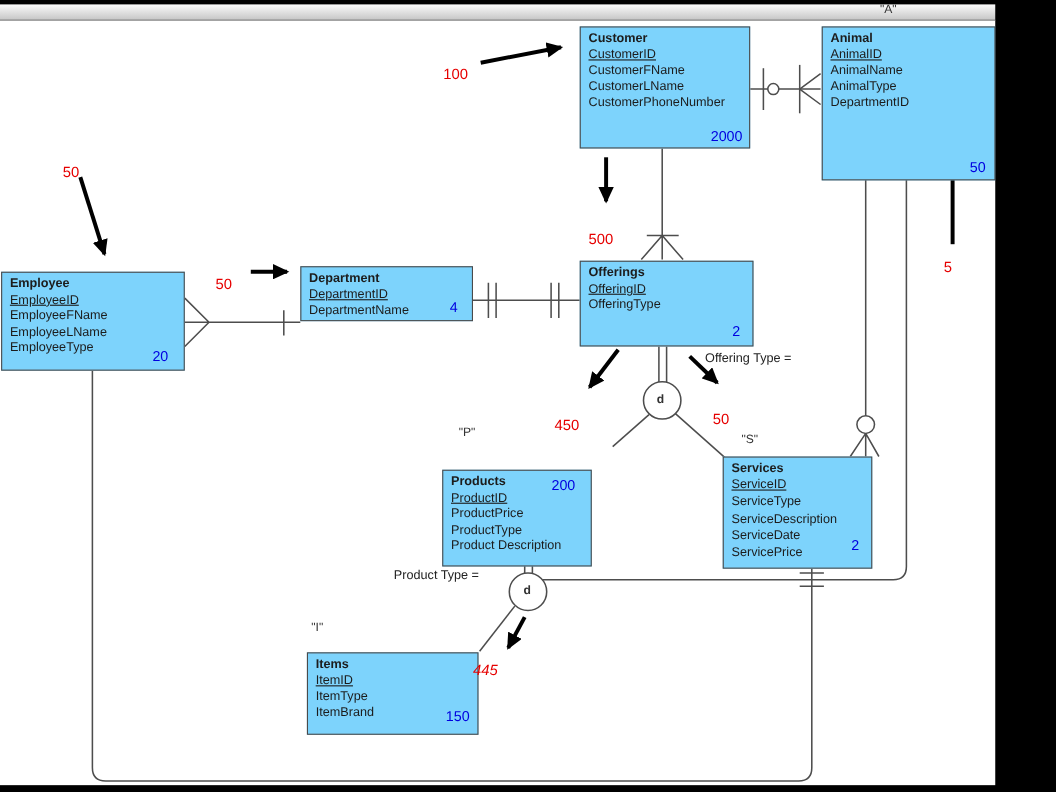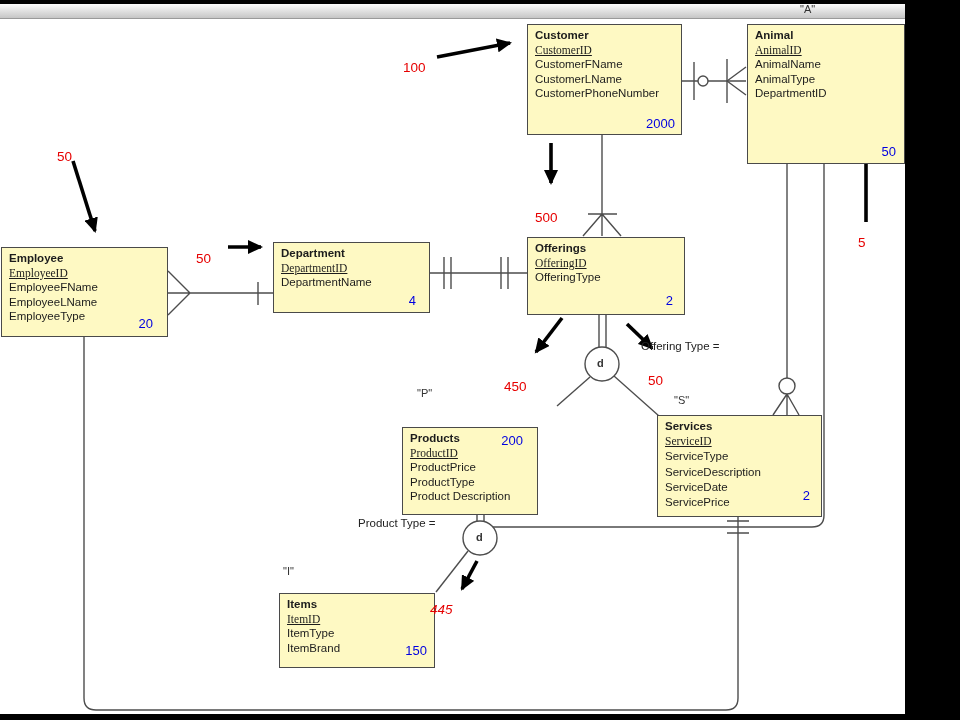--- a/index.html
+++ b/index.html
@@ -13,34 +13,34 @@
     position:absolute;left:0;top:4px;width:905px;height:14px;z-index:1;
     background:linear-gradient(#fbfbfb,#c6c6c6);border-bottom:1px solid #9a9a9a;
   }
   #bottom-strip{position:absolute;left:0;top:714px;width:960px;height:6px;background:#000;z-index:4;}
   #right-strip{position:absolute;left:905px;top:0;width:55px;height:720px;background:#000;z-index:4;}
 
   #wires{position:absolute;left:0;top:0;z-index:1;pointer-events:none;}
 
   
   .entity{
-    position:absolute;background:#fef9c3;border:1.4px solid #4a4a4a;box-sizing:border-box;
+    position:absolute;background:#7dd3fc;border:1.4px solid #4a4a4a;box-sizing:border-box;
     padding:3px 0 0 7px;font-size:11.5px;line-height:14.6px;color:#1c1c1c;z-index:2;
   }
   .entity .ename{font-weight:bold;}
-  .attr.pk{text-decoration:underline;text-underline-offset:1px;font-family:Liberation Serif, serif;}
+  .attr.pk{text-decoration:underline;text-underline-offset:1px;}
   .count{position:absolute;color:#0000e0;font-size:13px;line-height:13px;}
 
   #e-customer{left:527px;top:24px;width:155px;height:111px;}
   #e-animal{left:747px;top:24px;width:158px;height:140px;}
   #e-employee{left:1px;top:247px;width:167px;height:90px;}
-  #e-department{left:273px;top:242px;width:157px;height:71px;}
+  #e-department{left:273px;top:242px;width:157px;height:50px;}
   #e-offerings{left:527px;top:237px;width:158px;height:78px;}
   #e-products{left:402px;top:427px;width:136px;height:88px;}
-  #e-services{left:657px;top:415px;width:165px;height:102px;line-height:15.2px;}
+  #e-services{left:657px;top:415px;width:136px;height:102px;line-height:15.2px;}
   #e-items{left:279px;top:593px;width:156px;height:75px;}
 
   #e-customer .count{right:6px;bottom:4px;}
   #e-animal .count{right:8px;bottom:5px;}
   #e-employee .count{right:14px;bottom:6px;}
   #e-department .count{right:13px;bottom:5px;}
   #e-offerings .count{right:11px;bottom:7px;}
   #e-products .count{right:14px;top:6px;}
   #e-services .count{right:11px;bottom:14px;}
   #e-items .count{right:7px;bottom:10px;}
@@ -56,21 +56,21 @@
   #an-customer{left:403px;top:46px;}
   #an-cust-off{left:535px;top:196px;}
   #an-employee{left:57px;top:135px;}
   #an-department{left:196px;top:237px;}
   #an-products{left:504px;top:365px;}
   #an-offsplit{left:648px;top:359px;}
   #an-items{left:430px;top:588px;font-style:italic;}
   #an-animal{left:858px;top:221px;}
 
   .rlabel{position:absolute;color:#222;font-size:11.5px;z-index:3;}
-  #lbl-offering-type{left:641px;top:320px;margin-top:20px;}
+  #lbl-offering-type{left:641px;top:320px;}
   #lbl-product-type{left:358px;top:517px;}
 
   .dletter{position:absolute;color:#333;font-size:11px;font-weight:bold;z-index:3;}
   #d1{left:597px;top:357px;}
   #d2{left:476px;top:531px;}
 </style>
 </head>
 <body>
 
 <div id="content-area"></div>

